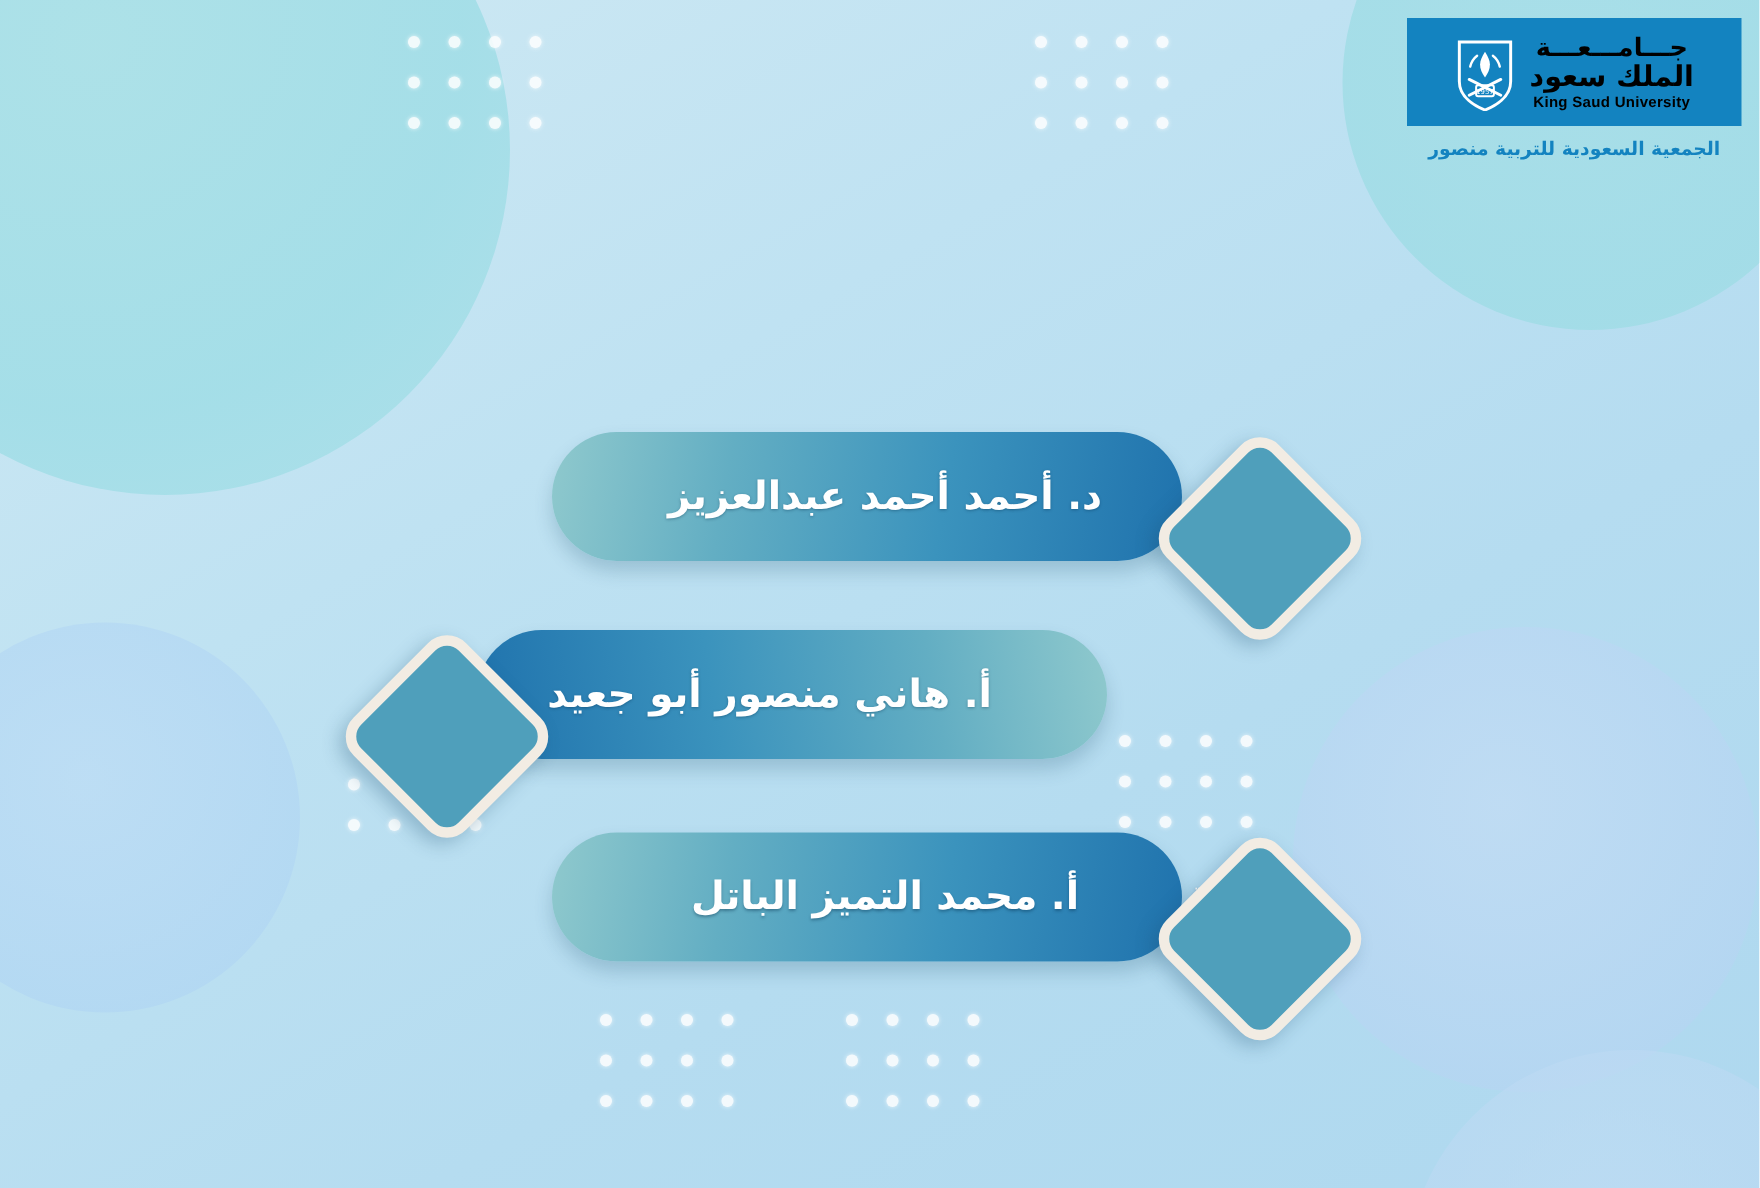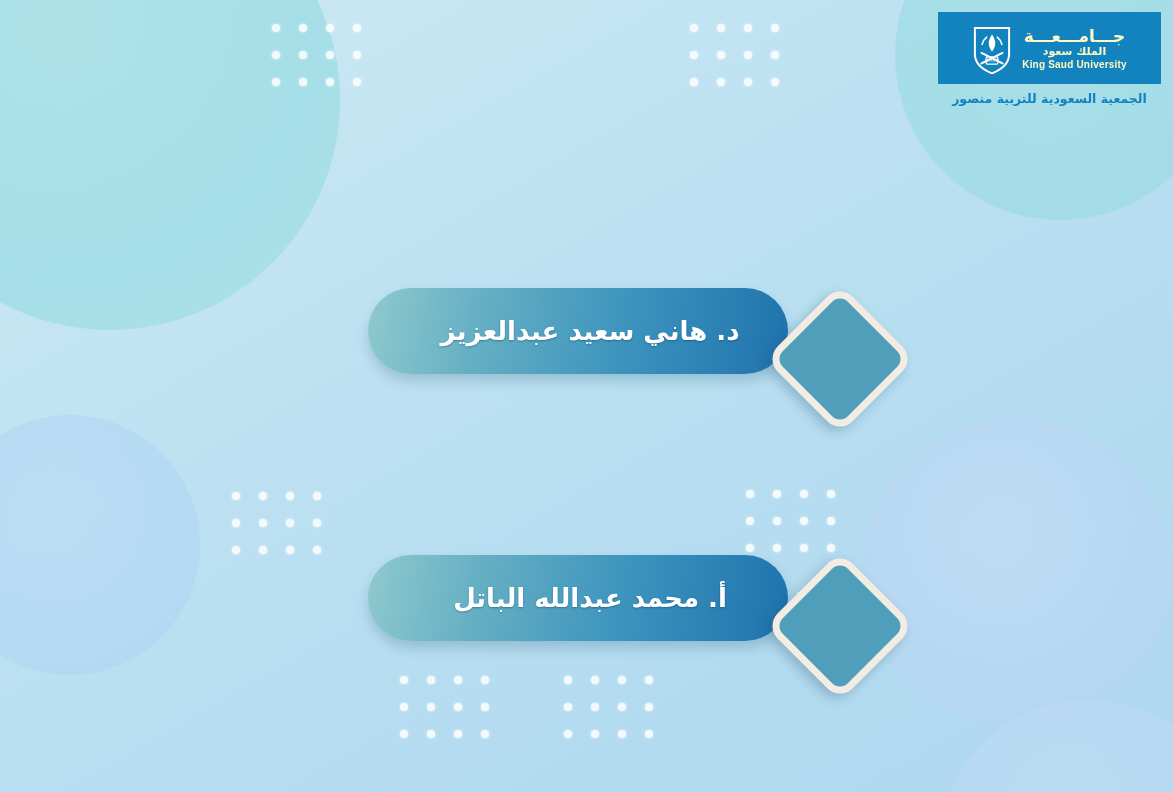--- a/index.html
+++ b/index.html
@@ -95,31 +95,31 @@
     flex-direction: row-reverse;
     align-items: center;
     justify-content: center;
     gap: 10px;
     height: 72px;
     box-sizing: border-box;
   }
   .logo-words {
     text-align: center;
     line-height: 1.02;
-    color: #fef9c3;
+    color: #000000;
     direction: rtl;
   }
   .logo-ar1 {
     font-size: 17px;
     font-weight: 700;
     letter-spacing: 4px;
     display: block;
   }
   .logo-ar2 {
-    font-size: 11px;
+    font-size: 19px;
     font-weight: 700;
     letter-spacing: 1px;
     display: block;
     margin-top: 1px;
     text-align: center;
   }
   .logo-en {
     font-size: 10px;
     font-weight: 700;
     font-family: Liberation Sans, sans-serif;
@@ -342,28 +342,35 @@
         <span class="logo-ar2">الملك سعود</span>
         <span class="logo-en">King Saud University</span>
       </div>
     </div>
     <div class="logo-caption">الجمعية السعودية للتربية منصور</div>
   </div>
 
 
   <div class="row" id="row1">
     <div class="pill pill-rtl">
-      <span class="pill-name">د. هاني سعيد عبدالعزيز</span>
+      <span class="pill-name">د. أحمد أحمد عبدالعزيز</span>
     </div>
     <div class="diamond"></div>
     <div class="diamond-text">فئة<br>أعضاء هيئة<br>التدريس</div>
   </div>
 
+  <div class="row" id="row2">
+    <div class="pill pill-ltr">
+      <span class="pill-name">أ. هاني منصور أبو جعيد</span>
+    </div>
+    <div class="diamond"></div>
+
+  </div>
 
   <div class="row" id="row3">
     <div class="pill pill-rtl">
-      <span class="pill-name">أ. محمد عبدالله الباتل</span>
+      <span class="pill-name">أ. محمد التميز الباتل</span>
     </div>
     <div class="diamond"></div>
 
   </div>
 
 </div>
 
 </body></html>

